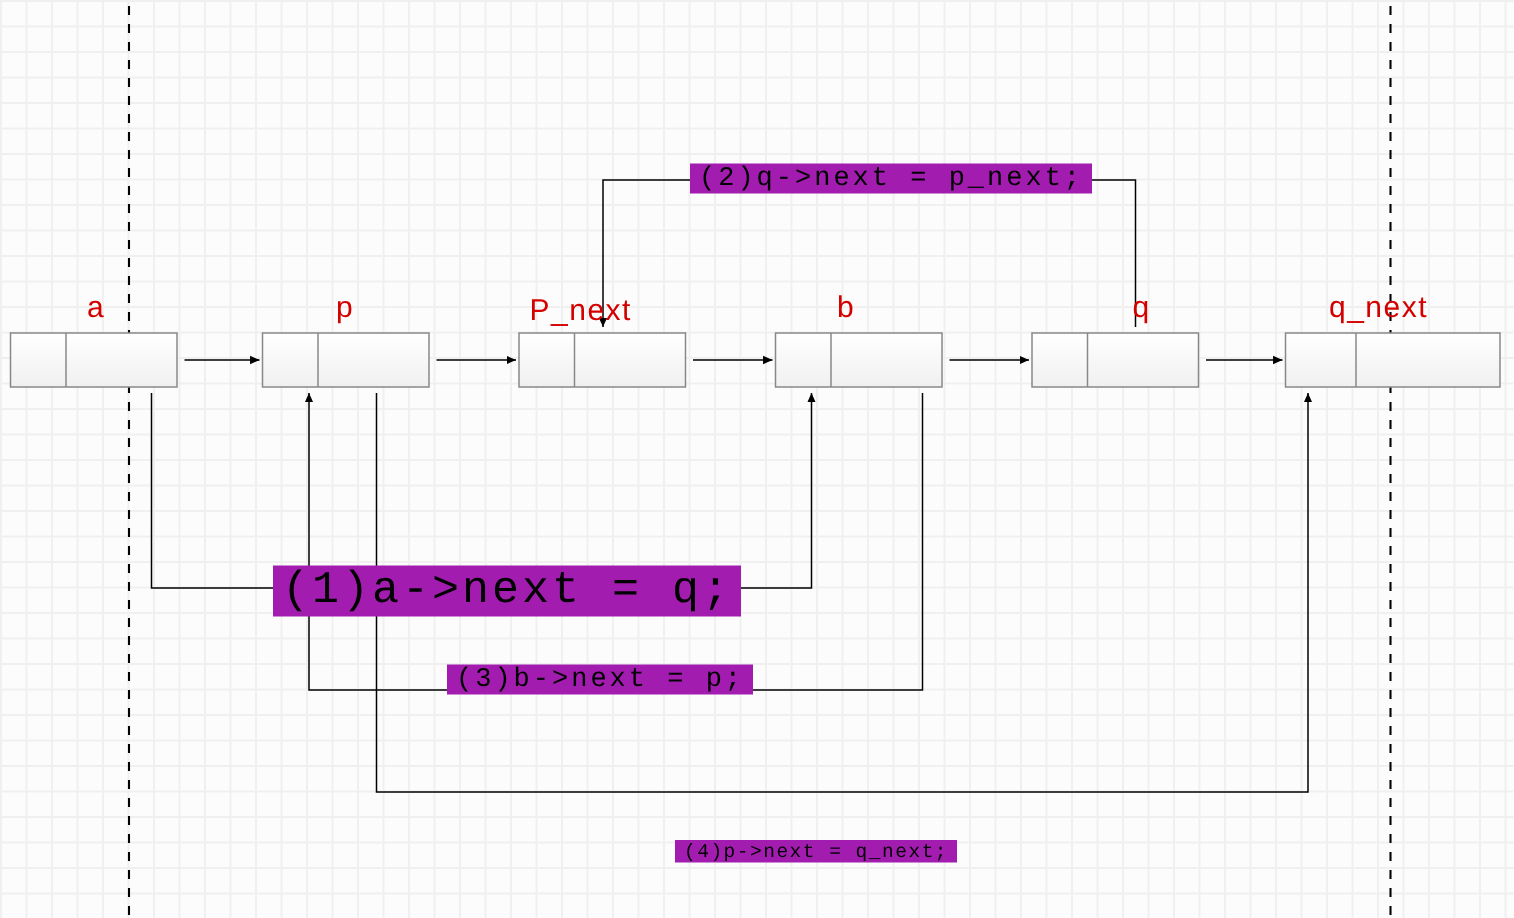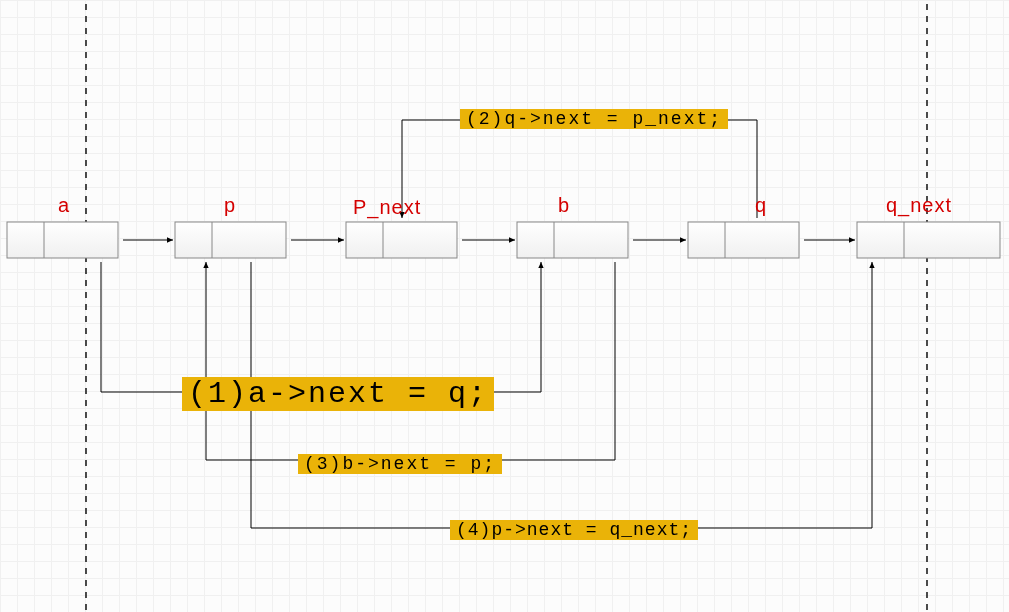--- a/index.html
+++ b/index.html
@@ -23,28 +23,28 @@
   svg { position: absolute; left: 0; top: 0; }
   .lbl {
     position: absolute;
     color: #d40000;
     font-size: 20px;
     font-family: Arial, sans-serif;
     letter-spacing: 1px;
   }
   .step {
     position: absolute;
-    background: #eab308;
+    background: #a21caf;
     color: #000;
     padding: 0 6px;
     white-space: pre;
   }
   .step.big { font-size: 30px; letter-spacing: 2px; }
   .step.med { font-size: 18px; letter-spacing: 2px; }
-  .step.sm  { font-size: 18px; letter-spacing: 1px; }
+  .step.sm  { font-size: 13px; letter-spacing: 1px; margin-top: 40px; }
 </style>
 </head>
 <body>
 
 <div class="grid"></div>
 
 <svg width="1009" height="612">
   <defs>
     <marker id="arrow" viewBox="0 0 10 10" refX="9" refY="5" markerWidth="7" markerHeight="7" orient="auto-start-reverse">
       <path d="M 0 1 L 9 5 L 0 9 z" fill="#000"></path>
@@ -100,14 +100,14 @@
 
 <div class="lbl" style="left:58px;  top:194px;">a</div>
 <div class="lbl" style="left:224px; top:194px;">p</div>
 <div class="lbl" style="left:353px; top:196px;">P_next</div>
 <div class="lbl" style="left:558px; top:194px;">b</div>
 <div class="lbl" style="left:755px; top:194px;">q</div>
 <div class="lbl" style="left:886px; top:194px;">q_next</div>
 
 <div class="step med" style="left:460px; top:109px;">(2)q-&gt;next = p_next;</div>
 <div class="step big" style="left:182px; top:377px;">(1)a-&gt;next = q;</div>
-<div class="step med" style="left:298px; top:454px;text-align:center;">(3)b-&gt;next = p;</div>
+<div class="step med" style="left:298px; top:443px;text-align:center;">(3)b-&gt;next = p;</div>
 <div class="step sm" style="left:450px; top:520px;">(4)p-&gt;next = q_next;</div>
 
 </body></html>

